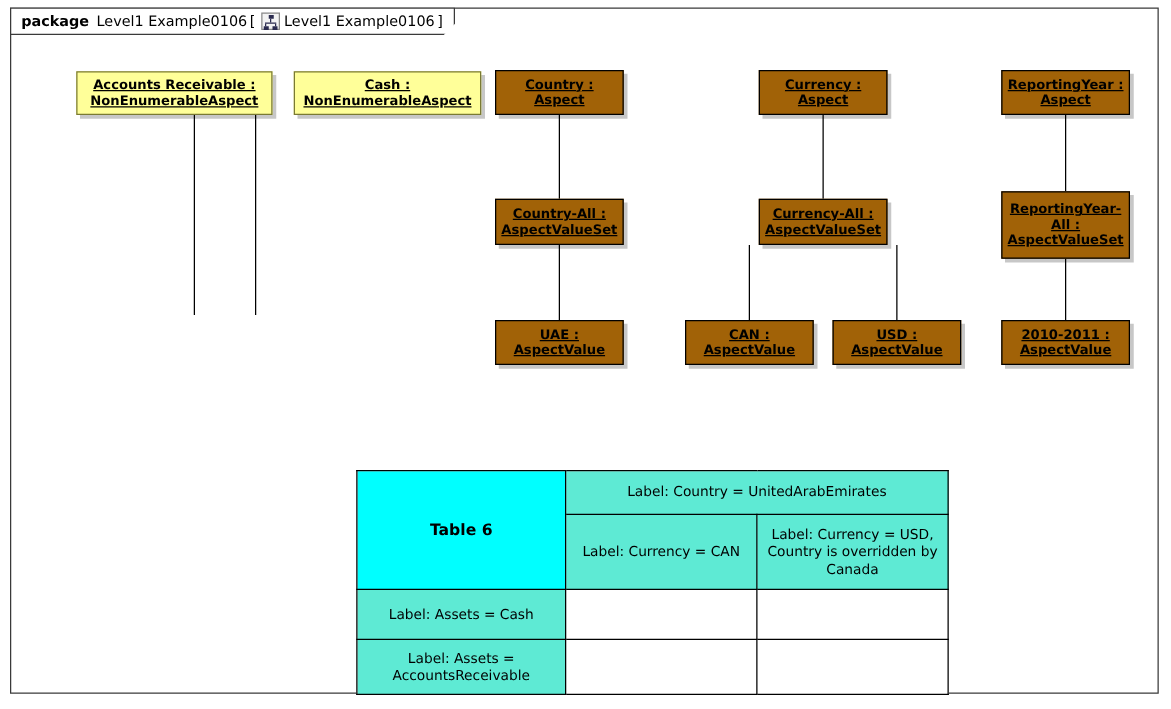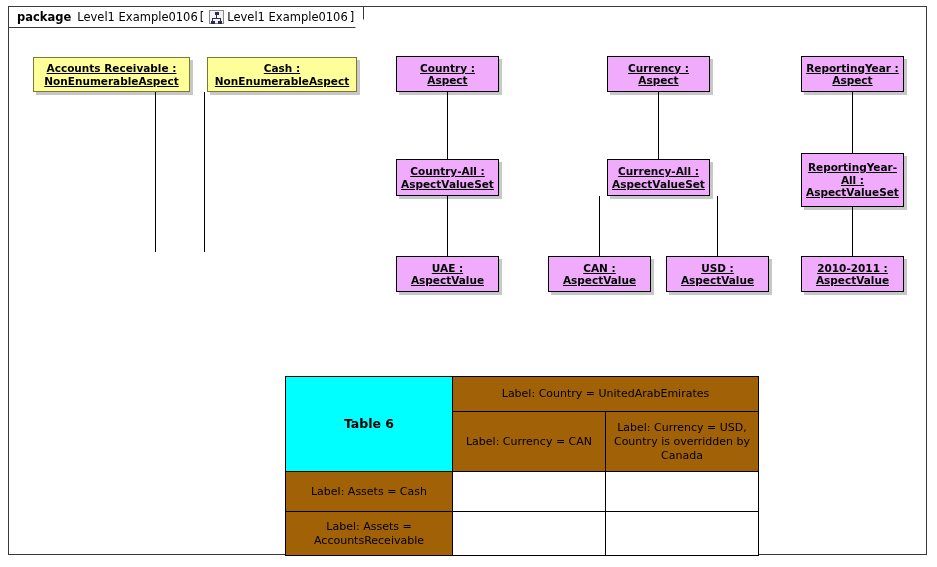--- a/index.html
+++ b/index.html
@@ -98,22 +98,22 @@
     color: #000000;
     padding: 2px 3px;
     box-shadow: 3px 3px 0 rgba(0,0,0,0.22);
     z-index: 3;
   }
   .node span {
     text-decoration: underline;
     display: block;
     width: 100%;
   }
-  .node.yellow { background: #ffff99; border-color: #7a7a33; }
-  .node.green  { background: #f0abfc; border-color: #000000; }
+  .node.yellow { background: #ffff99; border-color: #7a7a33; margin-left: 28px; }
+  .node.green  { background: #a16207; border-color: #000000; }
   .node.pink   { background: #ffcccc; border-color: #996666;
                  background: linear-gradient(to bottom, #ffd6d6, #ffbdbd); }
 
   
   .conn {
     position: absolute;
     background: #000000;
     width: 1px;
     z-index: 1;
   }
@@ -140,21 +140,21 @@
     color: #000000;
     background: #ffffff;
   }
   table.t6 td {
     border: 1px solid #000000;
     text-align: center;
     vertical-align: middle;
     padding: 3px 4px;
     line-height: 14px;
   }
-  table.t6 td.hdr { background: #a16207; }
+  table.t6 td.hdr { background: #5eead4; }
   table.t6 td.corner { background: #00ffff; font-weight: bold; font-size: 12.5px; }
   table.t6 td.empty { background: #ffffff; height: 33px; }
 </style>
 </head>
 <body>
 
 <div id="canvas">
 
   <div class="pkg-frame"></div>
 

